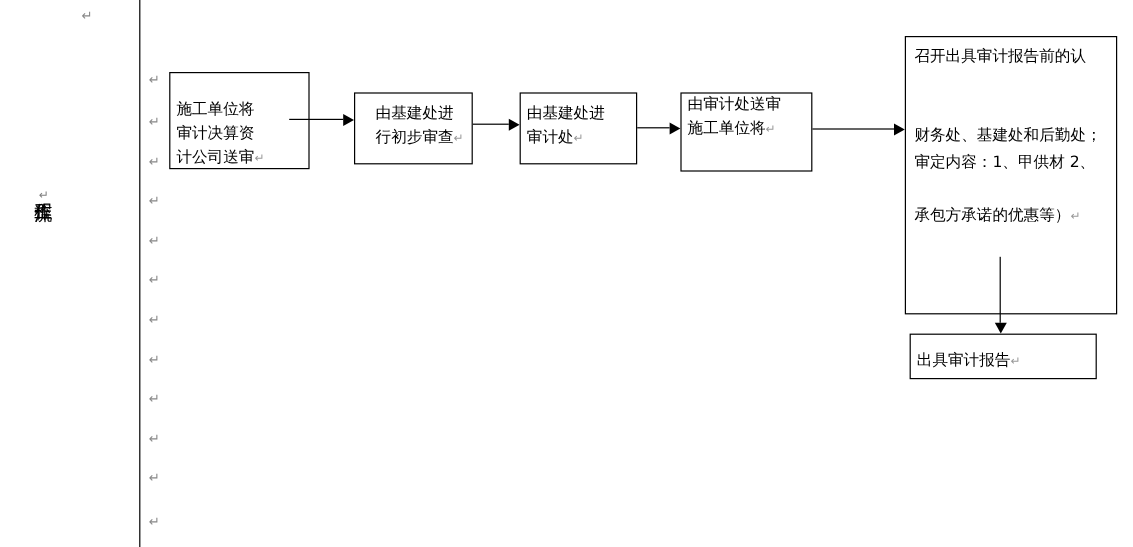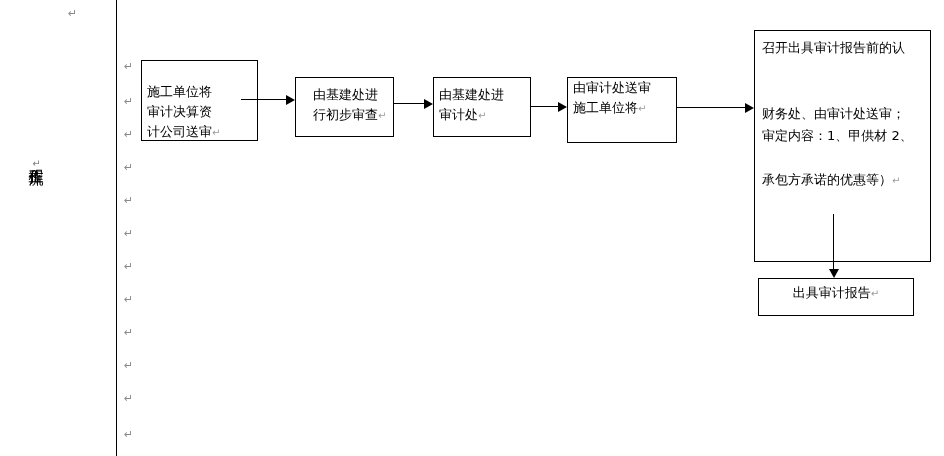--- a/index.html
+++ b/index.html
@@ -87,21 +87,21 @@
     padding: 0 5px;
   }
   .fbox .pilcrow { color: #9a9a9a; font-size: 10px; }
 
   #box1 { left:141px; top:60px;  width:117px; height:81px; padding-top:21px; }
   #box2 { left:295px; top:77px;  width:99px;  height:60px; padding-top:7px;padding-left:12px; }
   #box3 { left:433px; top:77px;  width:98px;  height:60px; padding-top:7px; }
   #box4 { left:567px; top:77px;  width:110px; height:66px; padding-top:0; }
   #box5 { left:754px; top:30px;  width:177px; height:232px; padding-top:6px; }
   #box6 { left:758px; top:278px; width:156px; height:38px; }
-  #box6 .inner { text-align:center; line-height:28px; }
+  #box6 .inner { line-height:44px; }
 
   #box5 .inner { padding: 0 7px; line-height: 22px; }
   .squiggle {
     text-decoration-style: wavy;
     text-decoration-color: #14a44d;
     text-underline-offset: 2px;
   }
 
   
   .hline {
@@ -183,21 +183,21 @@
       <span>由审计处送审</span><br>
       <span>施工单位将</span><span class="pilcrow">↵</span>
     </div>
   </div>
 
   <div class="fbox" id="box5">
     <div class="inner">
       <span>召开出具审计报告前的认</span><br>
       <br>
       <br>
-      <span>财务处、由审计处送审；</span><br>
+      <span>财务处、基建处和后勤处；</span><br>
       <span>审定内容：1、<span class="squiggle">甲供材</span> 2、</span><br>
       <br>
       <span>承包方承诺的优惠等）</span><span class="pilcrow">↵</span>
     </div>
   </div>
 
   <div class="fbox" id="box6">
     <div class="inner">
       <span>出具审计报告</span><span class="pilcrow">↵</span>
     </div>

